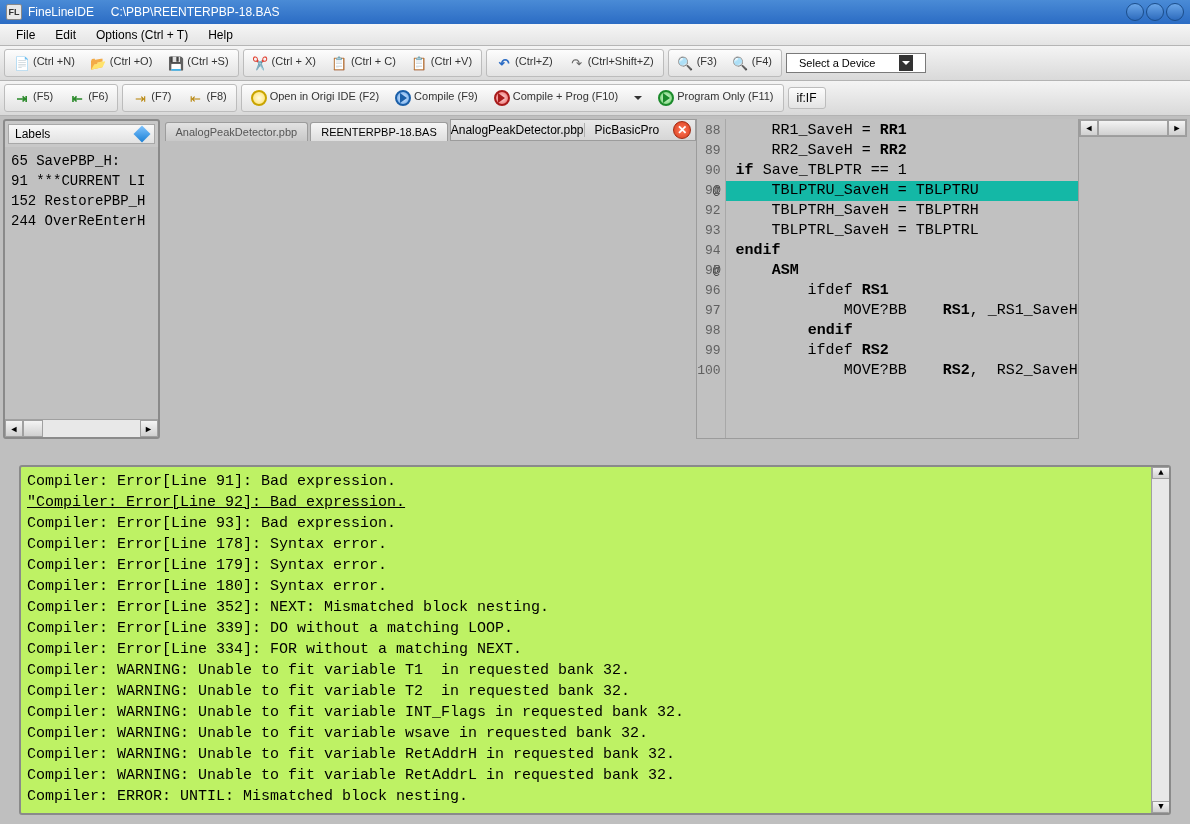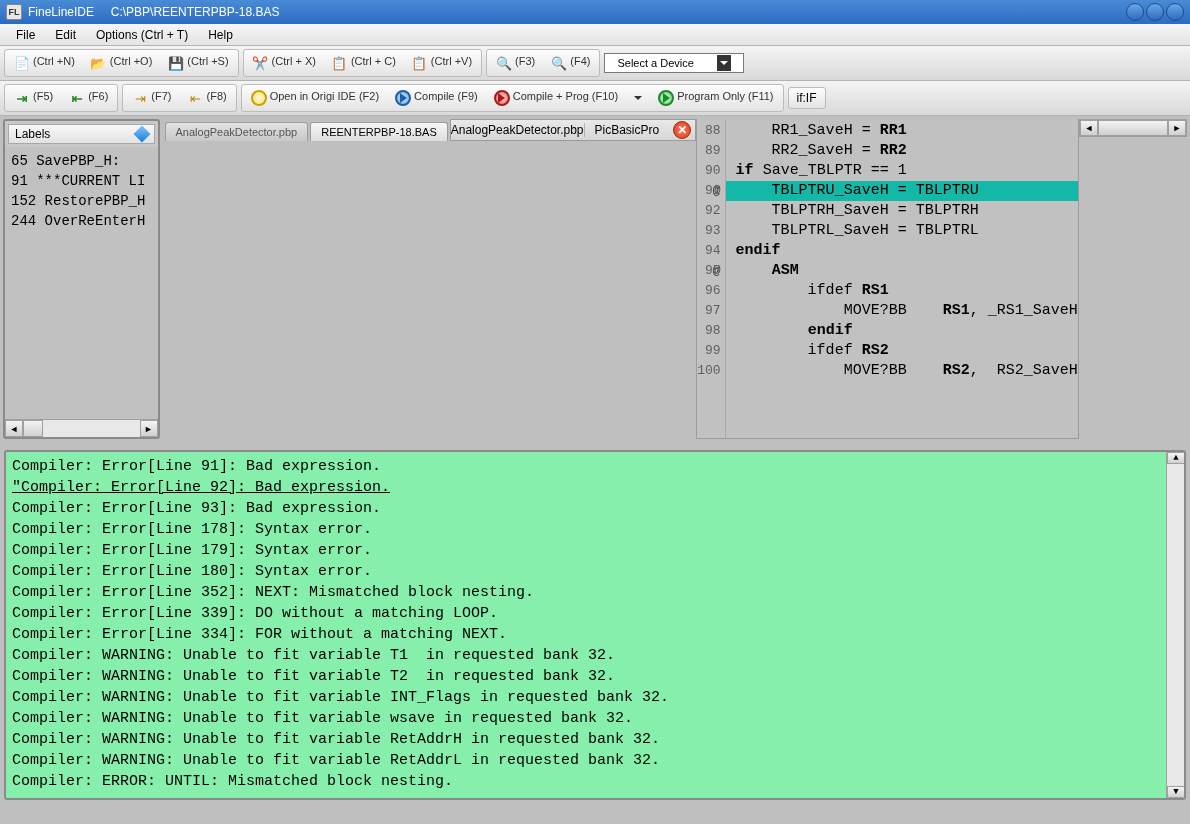--- a/index.html
+++ b/index.html
@@ -77,21 +77,21 @@
 .code-line.current { background:#14b8a6; }
 .kw { font-weight:bold; }
 .ruler { width:2px; background:#a0a0a0; }
 .vscroll { width:18px; background:#e3e3e3; border-left:1px solid #a0a0a0; display:flex; flex-direction:column;}
 .vscroll .scroll-btn { height:18px; width:auto;}
 .vscroll .scroll-track { flex:1;}
 .vscroll .scroll-thumb { width:100%; height:36px;}
 
 .hscroll-row { display:flex; height:18px; border:1px solid #9c9c9c; border-top:1px solid #a0a0a0; background:#e3e3e3;}
 
-.output-panel { margin:4px; border:2px solid #8a8a8a; border-radius:3px; background:#86efac; height: 350px; font-family:'Courier New',monospace; font-size:15px; padding:4px 6px; overflow:hidden; position:relative;}
+.output-panel { margin:19px; border:2px solid #8a8a8a; border-radius:3px; background:#bef264; height: 350px; font-family:'Courier New',monospace; font-size:15px; padding:4px 6px; overflow:hidden; position:relative;}
 .output-panel .oline { height:21px; line-height:21px; white-space:pre;}
 .output-panel .quoted { text-decoration: underline; }
 .output-vscroll { position:absolute; right:0; top:0; bottom:0; width:18px; background:#e3e3e3; border-left:1px solid #a0a0a0; display:flex; flex-direction:column;}
 </style>
 </head>
 <body>
 
 <div class="titlebar">
   <span class="titlebar-icon">FL</span>
   <span class="titlebar-text">
@@ -133,20 +133,30 @@
         <span class="icon icon-cut"></span>
         <span>(Ctrl + X)</span>
       </button>
     <button class="tb-btn">
         <span class="icon icon-copy"></span>
         <span>(Ctrl + C)</span>
       </button>
     <button class="tb-btn">
         <span class="icon icon-paste"></span>
         <span>(Ctrl +V)</span>
+      </button>
+  </div>
+  <div class="tb-group">
+    <button class="tb-btn">
+        <span class="icon icon-undo"></span>
+        <span>(Ctrl+Z)</span>
+      </button>
+    <button class="tb-btn">
+        <span class="icon icon-redo"></span>
+        <span>(Ctrl+Shift+Z)</span>
       </button>
   </div>
   <div class="tb-group">
     <button class="tb-btn">
         <span class="icon icon-find"></span>
         <span>(F3)</span>
       </button>
     <button class="tb-btn">
         <span class="icon icon-find"></span>
         <span>(F4)</span>

